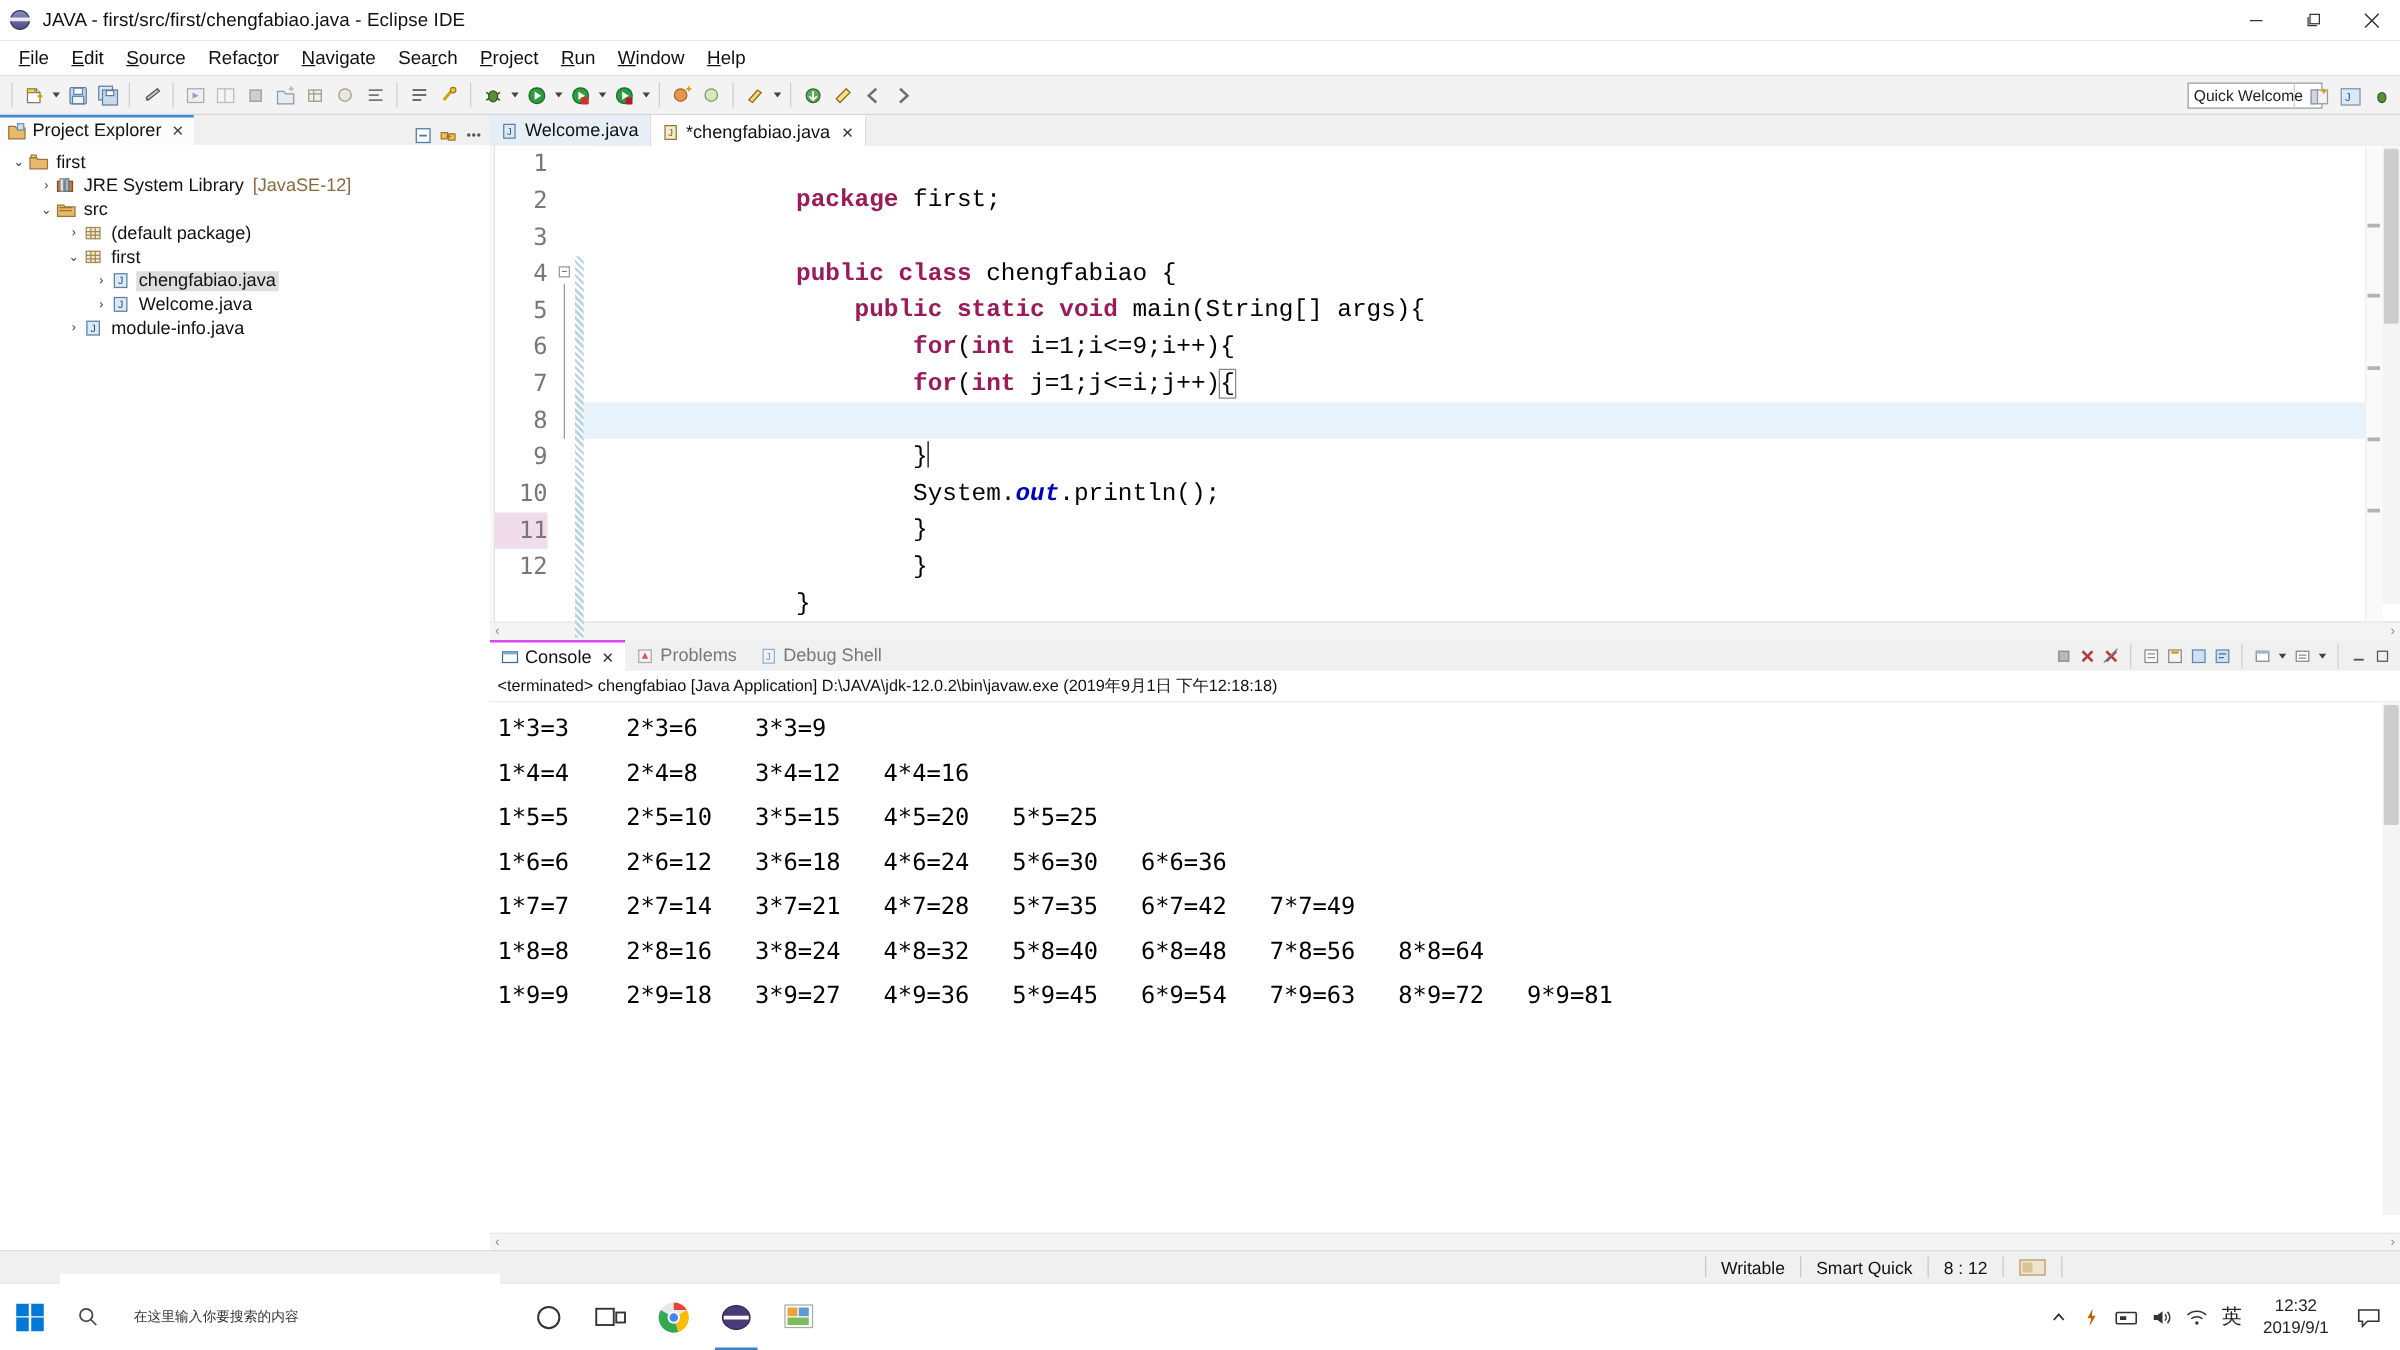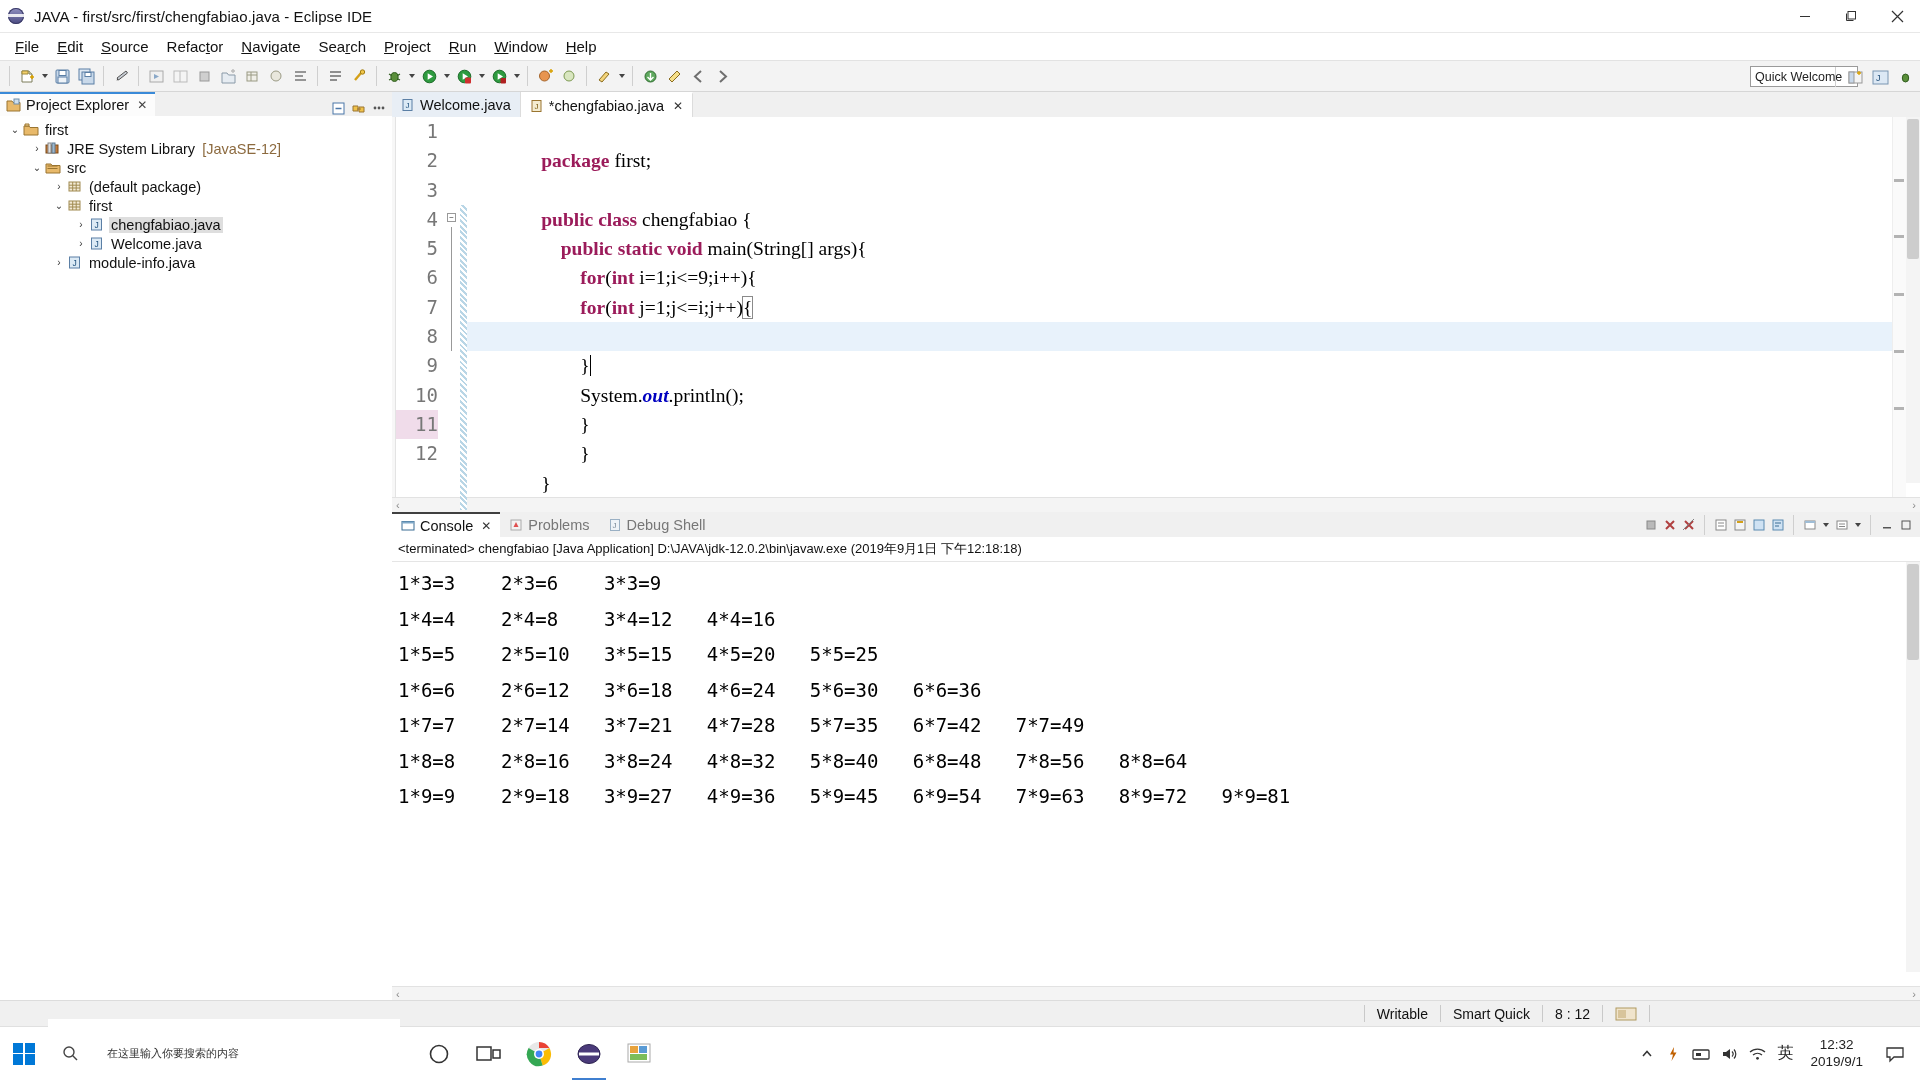--- a/index.html
+++ b/index.html
@@ -93,21 +93,21 @@
   .etab.active { background:#ffffff; border-top:2px solid #ffffff; }
   .etab .x { font-size:12px; color:#333; margin-left:4px; }
   .ecode-wrap { flex:1; display:flex; position:relative; min-height:0; background:#fff; }
   .ruler-left { width:4px; background:#f7f7f7; border-right:1px solid #e3e3e3; }
   .linecol {
     width:48px; background:#ffffff; text-align:right; padding-right:6px;
     font-family:"DejaVu Sans Mono", monospace; font-size:19px; color:#777; user-select:none;
   }
   .foldcol { width:16px; background:#fff; position:relative; }
   .changebar { width:7px; background:#fff; position:relative; }
-  .codecol { flex:1; position:relative; overflow:hidden; font-family:Liberation Serif, serif; font-size:19.5px; }
+  .codecol { flex:1; position:relative; overflow:hidden; font-family:Liberation Mono, monospace; font-size:19.5px; }
   .ln { height:29.3px; line-height:29.3px; position:relative; white-space:pre; }
   .ln.cur { background:#e8f2fb; }
   .lnum.mark { background:#f0dcea; }
   .kw { color:#9b1b5a; font-weight:bold; }
   .str { color:#2a00ff; }
   .fld { color:#0000c0; font-weight:bold; font-style:italic; }
   .plain { color:#000; }
   .brace-match { outline:1px solid #8a8a8a; }
   .caret-bar { display:inline-block; width:1px; height:21px; background:#000; vertical-align:-4px; }
   .fold-minus {
@@ -118,21 +118,21 @@
   .vscroll { position:absolute; right:0; top:0; width:14px; bottom:14px; background:#f4f4f4; }
   .vthumb { position:absolute; top:2px; left:1px; width:12px; height:140px; background:#cdcdcd; border-radius:2px; }
   .over-ruler { position:absolute; right:14px; top:0; width:14px; bottom:0; background:#fafafa; border-left:1px solid #eee; }
   .or-mark { position:absolute; right:2px; width:10px; height:3px; background:#b3b3b3; }
   .hscroll { height:15px; background:#f4f4f4; border-top:1px solid #e2e2e2; display:flex; align-items:center; justify-content:space-between; padding:0 4px; color:#8a8a8a; font-size:11px; }
 
   
   .console-area { flex:1; display:flex; flex-direction:column; background:#fff; min-height:0; }
   .ctabbar { height:25px; display:flex; align-items:center; background:#f0f0f0; }
   .ctab { height:25px; display:flex; align-items:center; gap:5px; padding:0 9px; font-size:14.5px; color:#777; }
-  .ctab.active { color:#111; background:#ffffff; border-top:2px solid #404040; }
+  .ctab.active { color:#111; background:#ffffff; border-top:2px solid #d946ef; }
   .ctab .x { font-size:12px; margin-left:3px; color:#333; }
   .ctools { margin-left:auto; display:flex; align-items:center; gap:2px; padding-right:6px; }
   .ct { width:17px; height:17px; display:flex; align-items:center; justify-content:center; }
   .cstatus { font-size:13px; color:#111; padding:3px 0 3px 6px; border-bottom:1px solid #e5e5e5; background:#fff; white-space:nowrap; }
   .coutwrap { flex:1; position:relative; overflow:hidden; background:#fff; }
   .cout { padding:4px 0 0 6px; font-family:"DejaVu Sans Mono", monospace; font-size:19px; color:#000; }
   .cline { height:35.5px; line-height:35.5px; white-space:pre; }
   .chscroll { height:14px; background:#f4f4f4; border-top:1px solid #e2e2e2; display:flex; align-items:center; justify-content:space-between; padding:0 4px; color:#8a8a8a; font-size:11px; }
 
   

